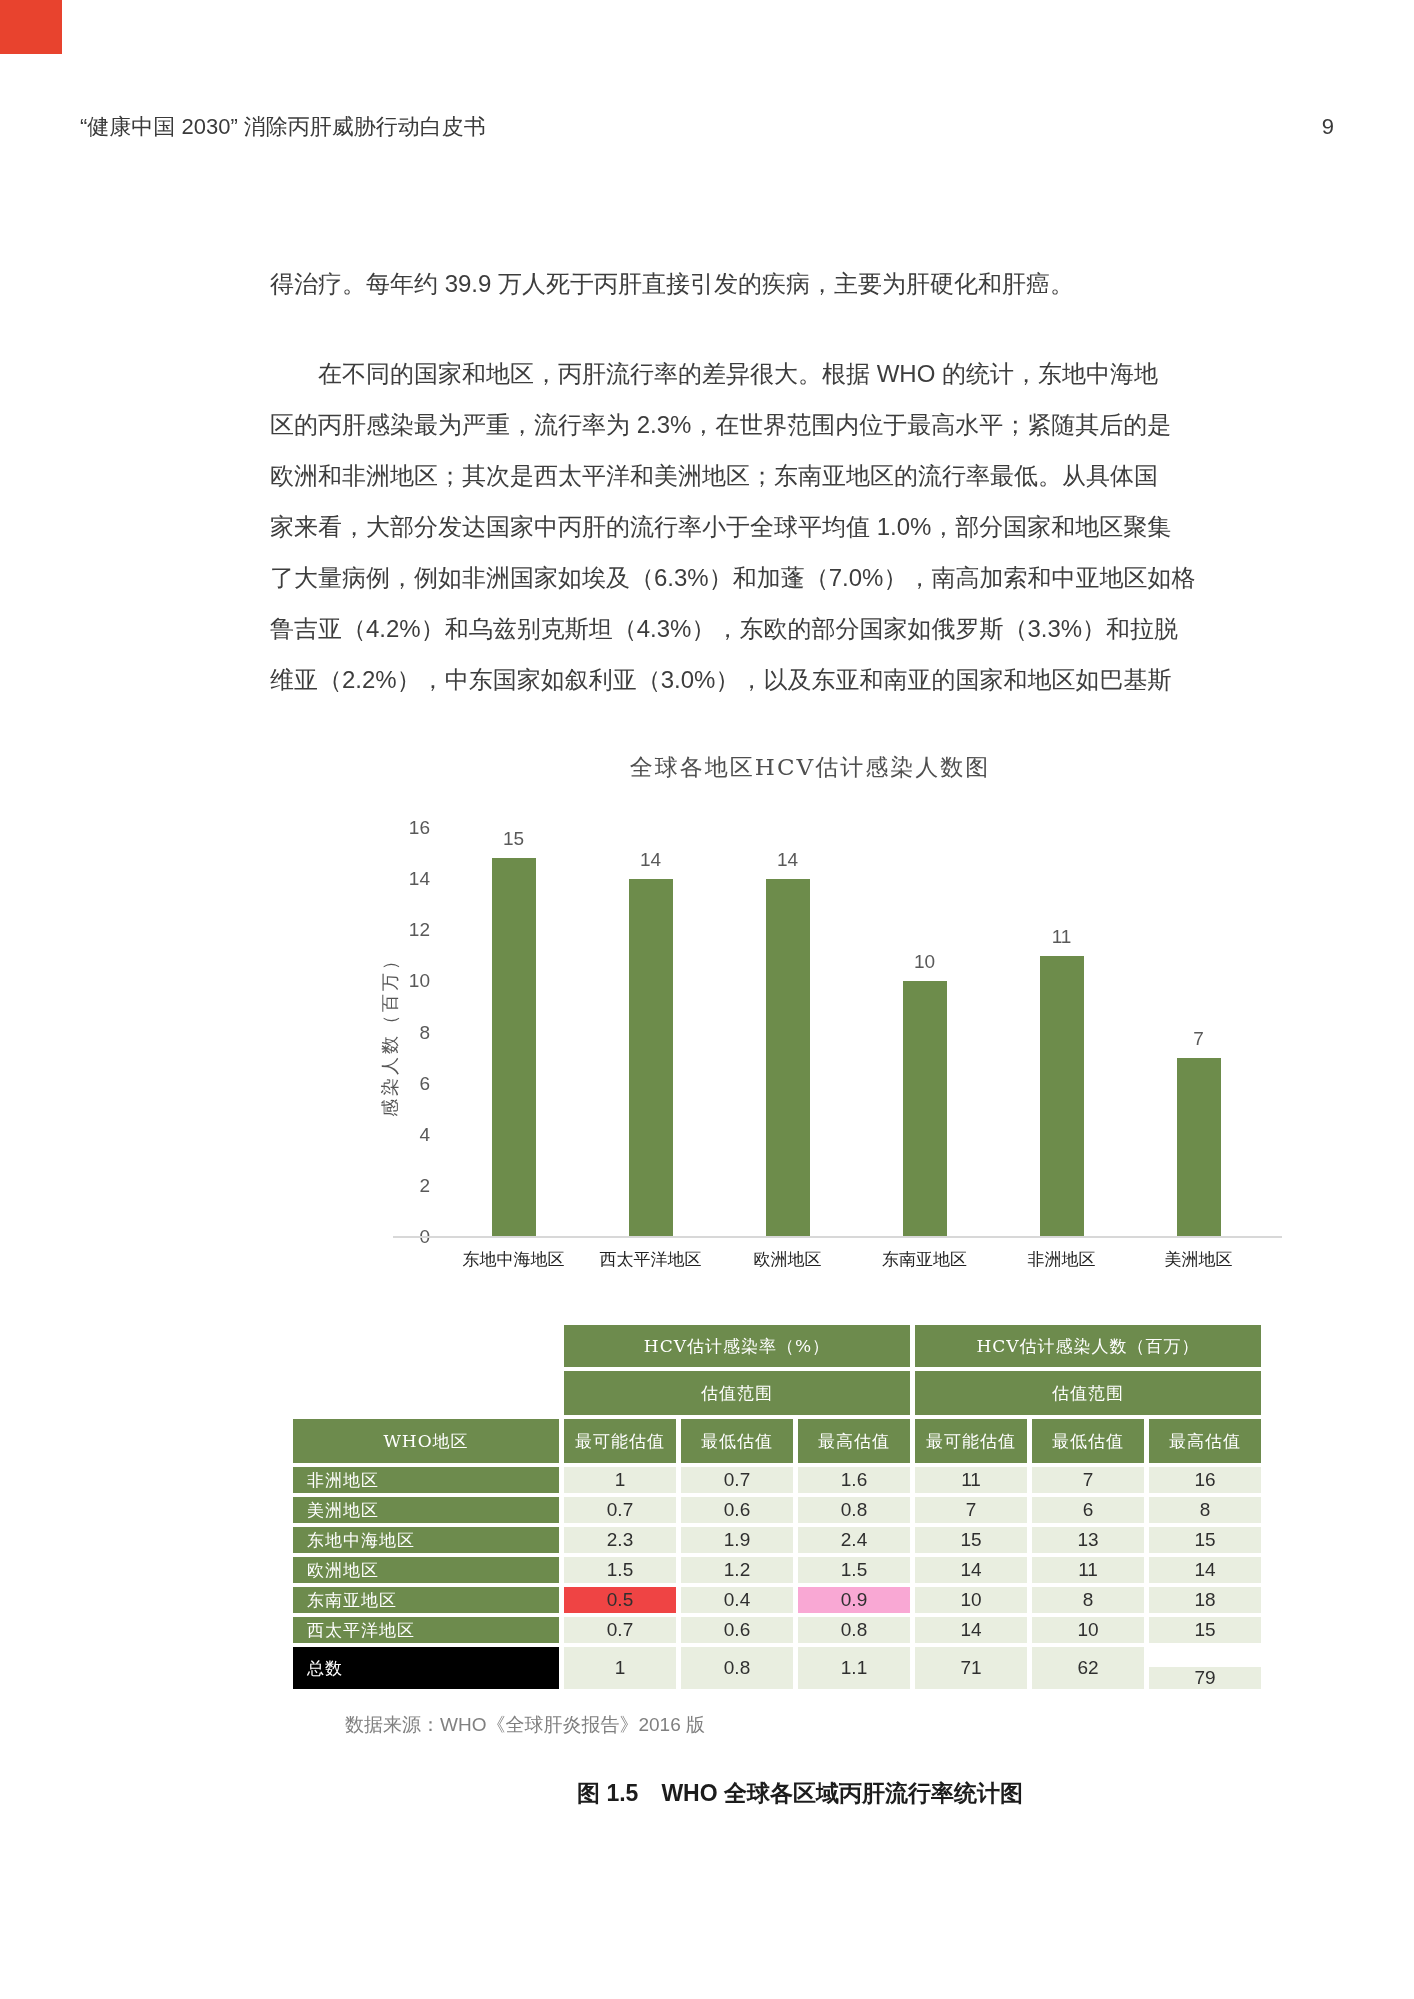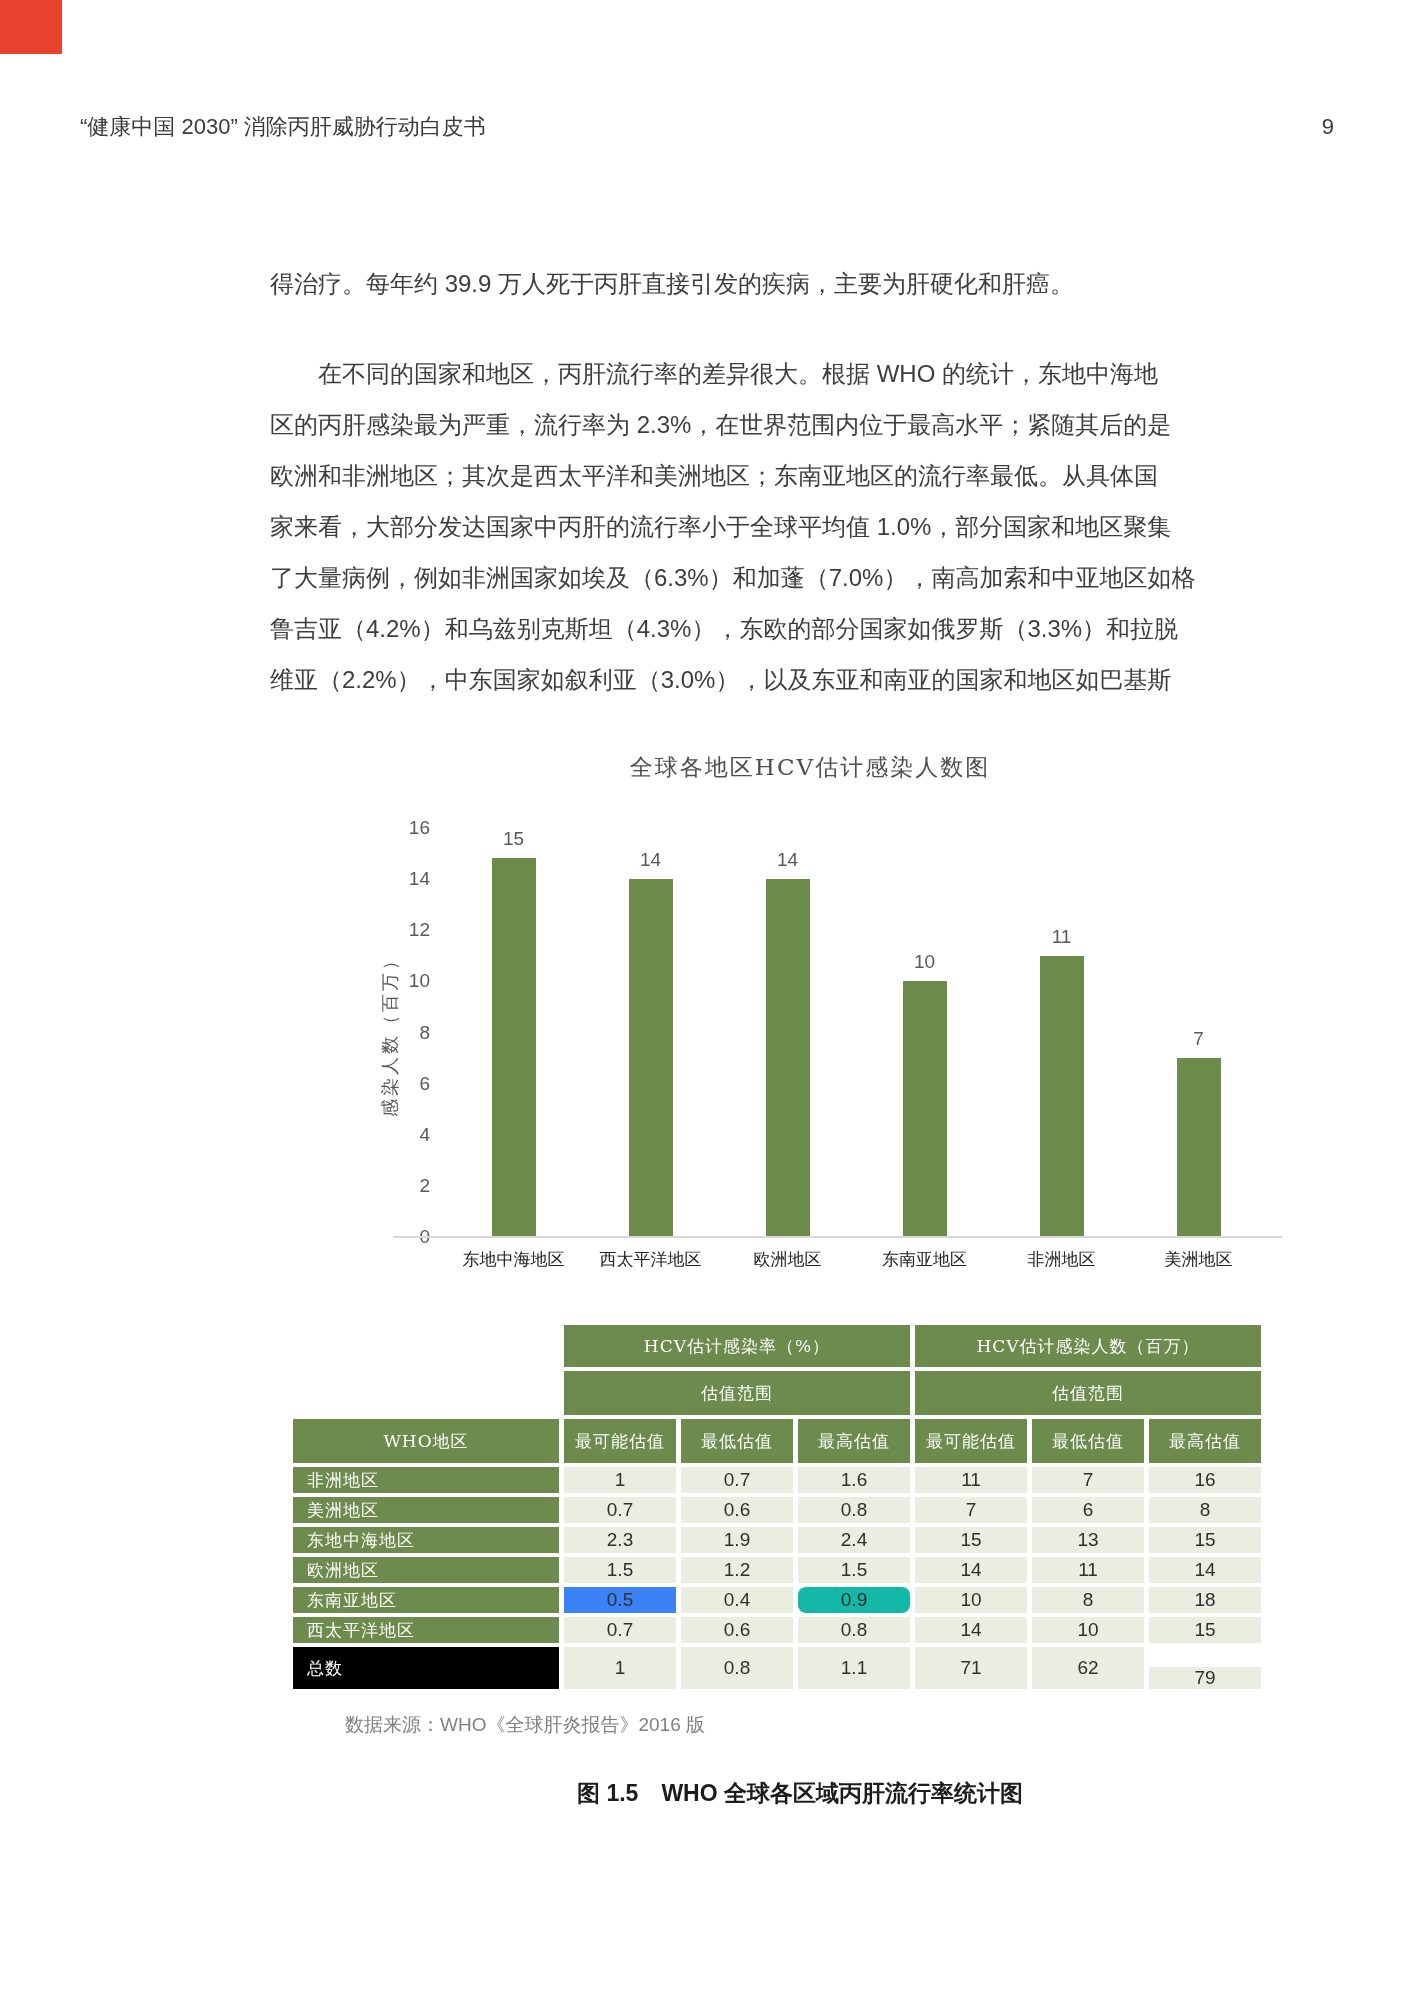--- a/index.html
+++ b/index.html
@@ -157,23 +157,23 @@
       <div class="tcell light" style="background: rgb(233, 238, 224);">13</div>
       <div class="tcell light" style="background: rgb(233, 238, 224);">15</div>
       <div class="tcell green region" style="background: rgb(109, 139, 77);">欧洲地区</div>
       <div class="tcell light" style="background: rgb(233, 238, 224);">1.5</div>
       <div class="tcell light" style="background: rgb(233, 238, 224);">1.2</div>
       <div class="tcell light" style="background: rgb(233, 238, 224);">1.5</div>
       <div class="tcell light" style="background: rgb(233, 238, 224);">14</div>
       <div class="tcell light" style="background: rgb(233, 238, 224);">11</div>
       <div class="tcell light" style="background: rgb(233, 238, 224);">14</div>
       <div class="tcell green region" style="background: rgb(109, 139, 77);">东南亚地区</div>
-      <div class="tcell light" style="background: #3b82f6;">0.5</div>
+      <div class="tcell light" style="background: #ef4444;">0.5</div>
       <div class="tcell light" style="background: rgb(233, 238, 224);">0.4</div>
-      <div class="tcell light" style="background: #14b8a6; border-radius: 8px;">0.9</div>
+      <div class="tcell light" style="background: #f9a8d4;">0.9</div>
       <div class="tcell light" style="background: rgb(233, 238, 224);">10</div>
       <div class="tcell light" style="background: rgb(233, 238, 224);">8</div>
       <div class="tcell light" style="background: rgb(233, 238, 224);">18</div>
       <div class="tcell green region" style="background: rgb(109, 139, 77);">西太平洋地区</div>
       <div class="tcell light" style="background: rgb(233, 238, 224);">0.7</div>
       <div class="tcell light" style="background: rgb(233, 238, 224);">0.6</div>
       <div class="tcell light" style="background: rgb(233, 238, 224);">0.8</div>
       <div class="tcell light" style="background: rgb(233, 238, 224);">14</div>
       <div class="tcell light" style="background: rgb(233, 238, 224);">10</div>
       <div class="tcell light" style="background: rgb(233, 238, 224);">15</div>

